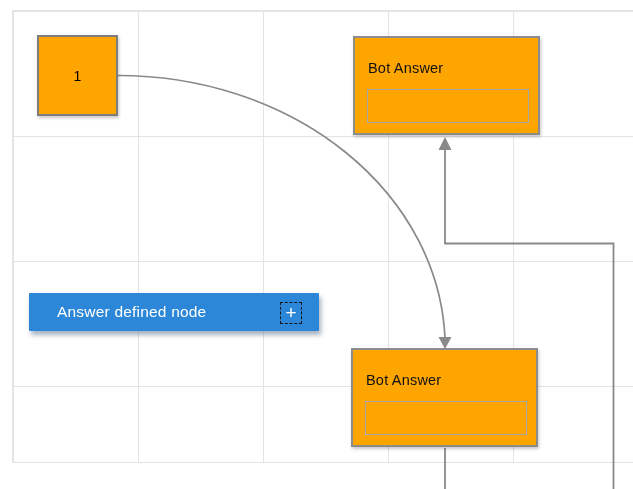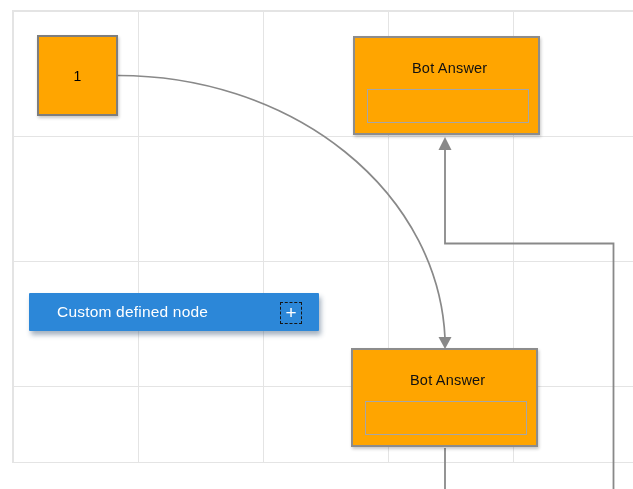--- a/index.html
+++ b/index.html
@@ -34,21 +34,21 @@
     font-size:14px;color:#000;
   }
   .answer-node{
     width:187px;height:99px;
     background:var(--node_fill);
     border:2px solid var(--node_border);
     box-shadow:1px 2px 3px rgba(0,0,0,0.22);
   }
   .answer-node .title{
     position:absolute;left:13px;top:22px;
-    font-size:14.5px;color:var(--title_text);letter-spacing:0.2px;margin-left:44px;
+    font-size:14.5px;color:var(--title_text);letter-spacing:0.2px;
   }
   .answer-node .field{
     position:absolute;left:12px;top:51px;width:162px;height:34px;
     box-sizing:border-box;border:1px solid var(--inner_border);
     background:transparent;
   }
   #answer-top{left:353px;top:36px;}
   #answer-bottom{left:351px;top:348px;}
 
   .custom-node{
@@ -95,17 +95,17 @@
   <span class="title">Bot Answer</span>
   <div class="field"></div>
 </div>
 
 <div class="node answer-node" id="answer-bottom">
   <span class="title">Bot Answer</span>
   <div class="field"></div>
 </div>
 
 <div class="node custom-node">
-  <span class="label">Custom defined node</span>
+  <span class="label">Answer defined node</span>
   <div class="add-box">
     <span class="plus">+</span>
   </div>
 </div>
 
 </body></html>

